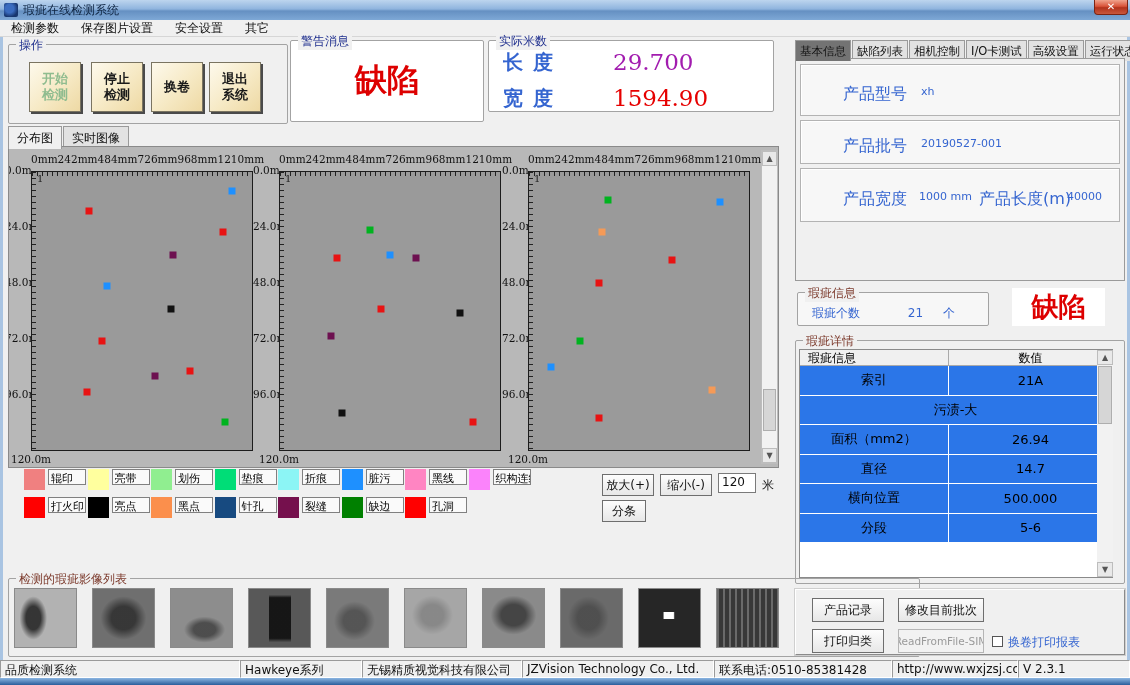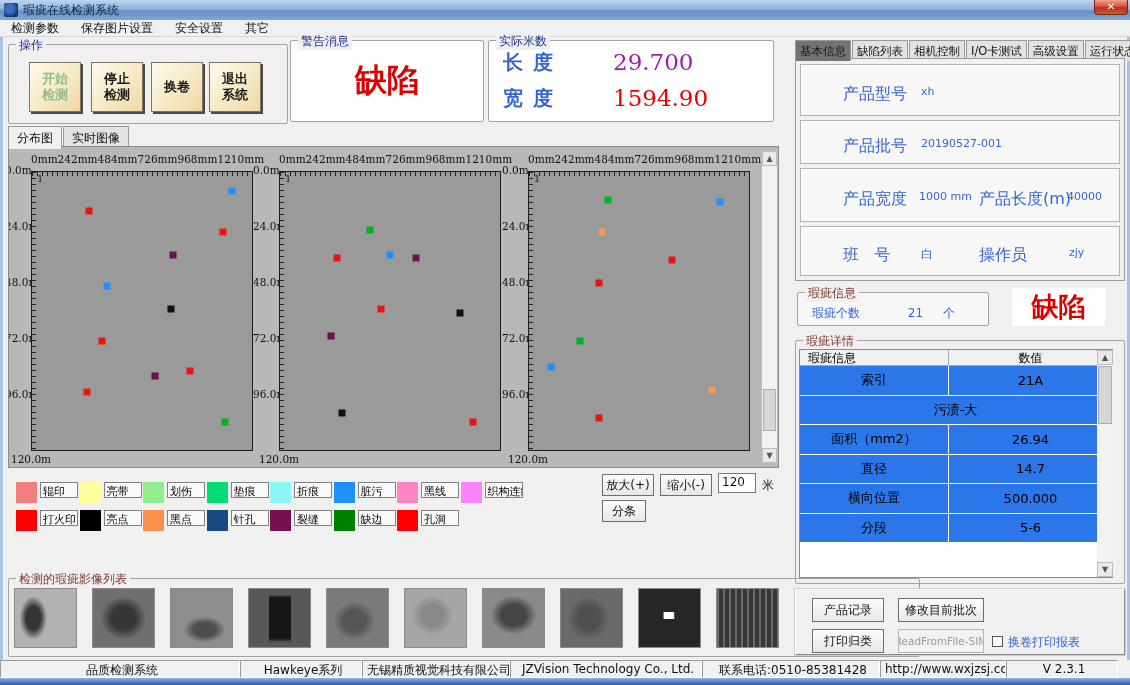--- a/index.html
+++ b/index.html
@@ -74,21 +74,21 @@
   .marker{position:absolute;width:7px;height:7px;transform:translate(-50%,-50%);cursor:pointer;}
 
   
   .vscroll{position:absolute;background:#f2f2f2;border:1px solid #bdbdbd;}
   .sb-btn{position:absolute;left:0;right:0;height:15px;background:#e9e9e9;border:1px solid #bdbdbd;
     color:#555;font-size:8px;line-height:13px;text-align:center;cursor:pointer;}
   .sb-up{top:0;} .sb-down{bottom:0;}
   .sb-thumb{position:absolute;left:1px;right:1px;background:#d6d6d6;border:1px solid #aeaeae;cursor:grab;}
 
   
-  #legend{position:absolute;left:16px;top:469px;margin-top:13px;}
+  #legend{position:absolute;left:24px;top:469px;}
   .lrow{display:flex;height:21px;margin-bottom:7px;}
   .litem{width:63.5px;flex:none;display:flex;align-items:flex-start;}
   .swatch{width:21px;height:21px;flex:none;}
   .lbox{margin-left:3px;width:38px;height:16px;border:1px solid #808080;background:#fafafa;
     font-size:11px;color:#000;padding:1px 0 0 2px;overflow:hidden;white-space:nowrap;}
 
   
   .win-btn{position:absolute;background:linear-gradient(#fdfdfd,#e7e7e7);border:1px solid #6e6e6e;
     font-size:12px;color:#111;text-align:center;cursor:pointer;display:flex;align-items:center;justify-content:center;}
   .win-btn.disabled{color:#9a9a9a;background:#f2f2f2;border:1px solid #b5b5b5;cursor:default;
@@ -136,21 +136,21 @@
   
   .actions-panel{position:absolute;left:795px;top:589px;width:330px;height:66px;background:#f0f0f0;
     border-top:1px solid #fff;border-left:1px solid #fff;border-right:1px solid #8a8a8a;border-bottom:1px solid #8a8a8a;
     box-shadow:0 0 0 1px #cfcfcf;}
   .checkbox{position:absolute;width:11px;height:11px;border:1px solid #555;background:#fff;cursor:pointer;}
   .cb-label{position:absolute;font-size:12px;color:#3565d0;cursor:pointer;}
 
   
   #statusbar{position:absolute;left:0;top:660px;width:1130px;height:18px;background:#f0f0f0;display:flex;}
   .scell{height:18px;border:1px solid;border-color:#9a9a9a #fff #fff #9a9a9a;
-    font-size:12px;color:#111;padding:1px 0 0 4px;white-space:nowrap;overflow:hidden;flex:none;text-align:center;}
+    font-size:12px;color:#111;padding:1px 0 0 4px;white-space:nowrap;overflow:hidden;flex:none;}
 </style>
 </head>
 <body>
 
 <div id="app">
 
   <div class="titlebar">
     <span class="app-icon"></span>
     <span class="title-text">瑕疵在线检测系统</span>
     <span class="close-btn">✕</span>
@@ -177,21 +177,21 @@
       <div class="op-btn" style="position: absolute; left: 151px; top: 62px;">换卷</div>
       <div class="op-btn" style="position: absolute; left: 209px; top: 62px; text-align: center;">退出
 系统</div>
     </div>
 
   <div class="group white-panel" style="left:290px;top:40px;width:194px;height:82px;">
     <span class="glabel">警告消息</span>
     <div class="warn-text">缺陷</div>
   </div>
 
-  <div class="group white-panel" style="left:488px;top:40px;width:286px;height:82px;">
+  <div class="group white-panel" style="left:488px;top:40px;width:286px;height:72px;">
     <span class="glabel">实际米数</span>
     <div class="meter-row" style="top:6px;">
       <span class="meter-name">长度</span>
       <span class="meter-val green">29.700</span>
     </div>
     <div class="meter-row" style="top:42px;">
       <span class="meter-name">宽度</span>
       <span class="meter-val red">1594.90</span>
     </div>
   </div>
@@ -407,26 +407,20 @@
     <div class="info-sec" style="top:61px;height:44px;">
       <span class="info-lbl" style="left:42px;top:15px;">产品批号</span>
       <span class="info-val" style="left:120px;top:16px;">20190527-001</span>
     </div>
     <div class="info-sec" style="top:109px;height:54px;">
       <span class="info-lbl" style="left:42px;top:20px;">产品宽度</span>
       <span class="info-val" style="left:118px;top:21px;">1000 mm</span>
       <span class="info-lbl" style="left:178px;top:20px;">产品长度(m)</span>
       <span class="info-val" style="left:266px;top:21px;">40000</span>
     </div>
-    <div class="info-sec" style="top:167px;height:50px;">
-      <span class="info-lbl" style="left:42px;top:18px;">班   号</span>
-      <span class="info-val" style="left:120px;top:19px;font-size:12px;">白</span>
-      <span class="info-lbl" style="left:178px;top:18px;">操作员</span>
-      <span class="info-val" style="left:268px;top:19px;">zjy</span>
-    </div>
   </div>
 
   <div class="group maroon white-panel" style="left:797px;top:292px;width:192px;height:34px;background:#f7f7f7;">
     <span class="glabel" style="background:#f0f0f0;">瑕疵信息</span>
     <div class="flaw-count-row">
       <span>瑕疵个数</span>
       <span style="padding-left:44px;">21</span>
       <span style="padding-left:16px;">个</span>
     </div>
   </div>
@@ -475,21 +469,21 @@
     <div class="win-btn" style="left:102px;top:8px;width:86px;height:24px;">修改目前批次</div>
     <div class="win-btn" style="left:16px;top:39px;width:72px;height:24px;">打印归类</div>
     <div class="win-btn disabled" style="left:102px;top:39px;width:86px;height:24px;">ReadFromFile-SIM</div>
     <div class="checkbox" style="left:196px;top:46px;"></div>
     <div class="cb-label" style="left:212px;top:44px;">换卷打印报表</div>
   </div>
 
   <div id="statusbar">
       <div class="scell" style="width: 240px;">品质检测系统</div>
       <div class="scell" style="width: 122px;">Hawkeye系列</div>
-      <div class="scell" style="width: 148px;">无锡精质视觉科技有限公司</div>
+      <div class="scell" style="width: 160px;">无锡精质视觉科技有限公司</div>
       <div class="scell" style="width: 192px;">JZVision Technology Co., Ltd.</div>
       <div class="scell" style="width: 178px;">联系电话:0510-85381428</div>
       <div class="scell" style="width: 126px;">http://www.wxjzsj.com/</div>
       <div class="scell" style="width: 112px;">V 2.3.1</div>
     </div>
 
   <div class="bottom-strip"></div>
 </div>
 
 </body></html>

